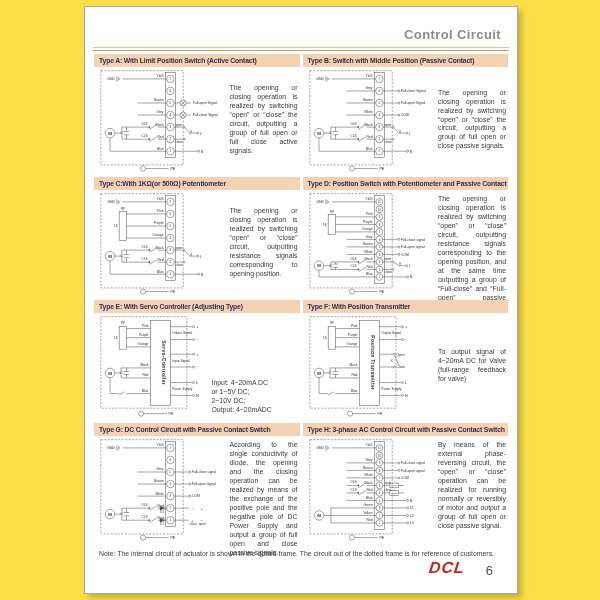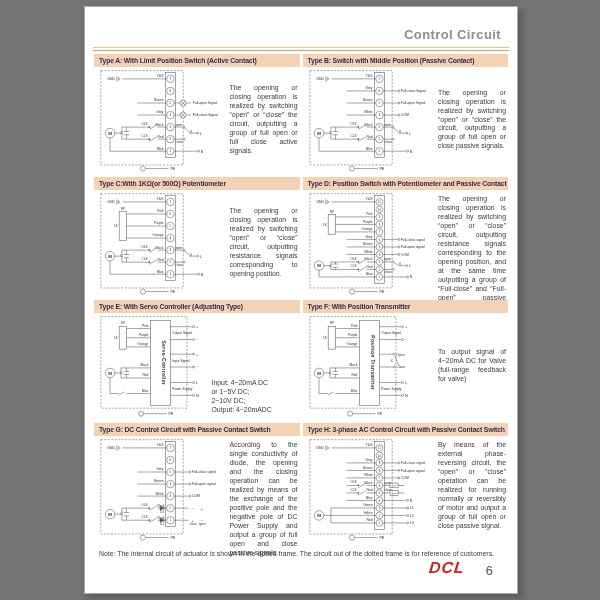--- a/index.html
+++ b/index.html
@@ -1,16 +1,16 @@
 <!DOCTYPE html>
 <html><head>
 <meta charset="utf-8">
 <style>
   html,body{margin:0;padding:0;background:#fff;}
-  .stage{position:relative;width:600px;height:600px;background:#737373;overflow:hidden;
+  .stage{position:relative;width:600px;height:600px;background:#fde047;overflow:hidden;
          font-family:"Liberation Sans",sans-serif;}
   .card{position:absolute;left:84px;top:6px;width:432px;height:586px;background:#fff;
         border:1px solid #a9a9a9;box-shadow:4px 4px 6px rgba(0,0,0,.22);}
   .hdr-title{position:absolute;top:20px;right:16px;font-size:13px;font-weight:bold;
         color:#8d8d8d;letter-spacing:.4px;}
   .rule{position:absolute;top:40px;left:8px;right:8px;height:2px;
         border-top:1.4px solid #f2bc8b;border-bottom:1.4px solid #e09a55;}
   .grid{position:absolute;top:47px;left:9px;right:9px;display:grid;
         grid-template-columns:1fr 1fr;gap:2px 3px;}
   .panel{height:121px;position:relative;background:#fff;}

